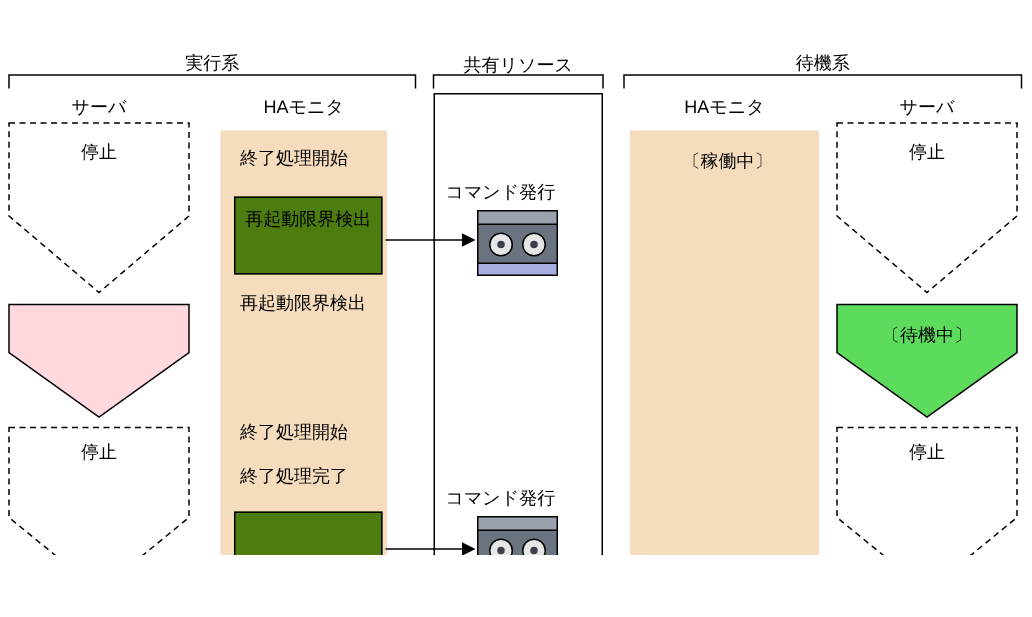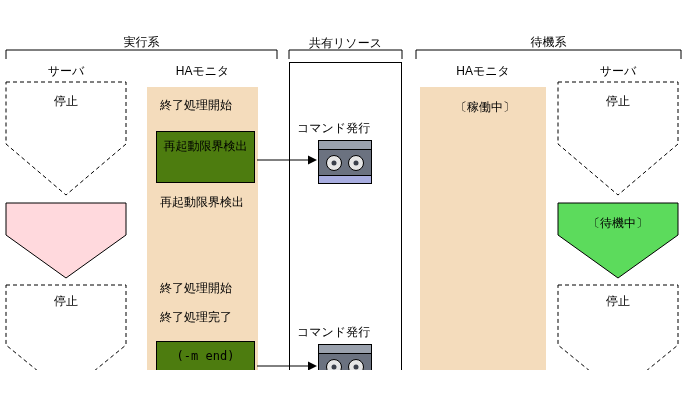--- a/index.html
+++ b/index.html
@@ -84,21 +84,20 @@
 
   <div class="txt" style="left:160px; top:66px;">終了処理開始</div>
   <div class="txt" style="left:160px; top:163px;">再起動限界検出</div>
   <div class="txt" style="left:160px; top:249px;">終了処理開始</div>
   <div class="txt" style="left:160px; top:278px;">終了処理完了</div>
 
   <div class="procbox" style="left:156px; top:99px;">
     <div class="l">再起動限界検出</div>
   </div>
   <div class="procbox" style="left:156px; top:309px;">
-    <div class="l mono">(-m end)</div>
   </div>
 
   <div class="txt" style="left:297px; top:89px;">コマンド発行</div>
   <div class="txt" style="left:297px; top:293px;">コマンド発行</div>
 
   <div class="txt ctr" style="left:422px; top:68px; width:126px;">〔稼働中〕</div>
 
   <div class="txt ctr" style="left:558px; top:62px; width:120px;">停止</div>
   <div class="txt ctr" style="left:558px; top:184px; width:120px;">〔待機中〕</div>
   <div class="txt ctr" style="left:558px; top:262px; width:120px;">停止</div>

